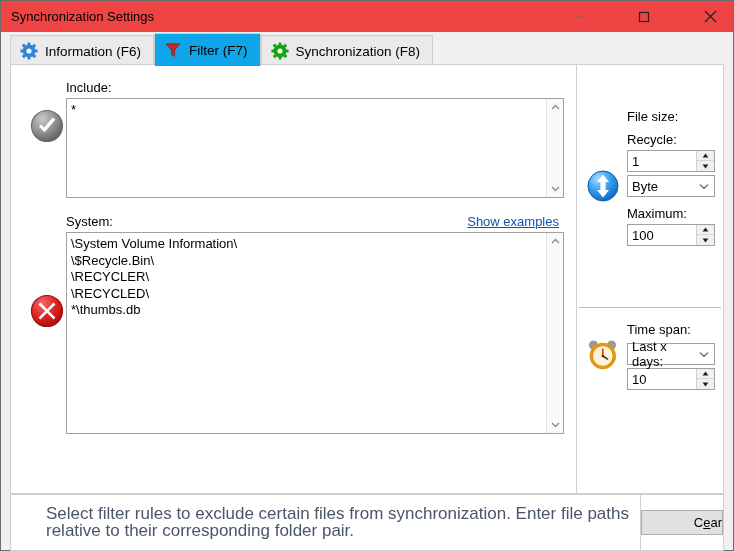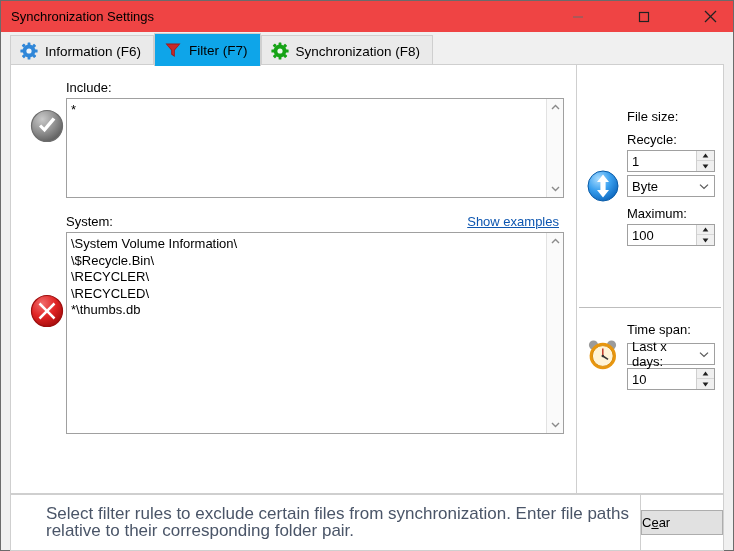--- a/index.html
+++ b/index.html
@@ -236,21 +236,21 @@
 
   .btn {
     background: #e1e1e1;
     border: 1px solid #adadad;
     font-size: 13px;
     color: #000;
     height: 25px;
     min-width: 80px;
     display: flex;
     align-items: center;
-    justify-content: flex-start;
+    justify-content: flex-end;
     cursor: default;
   }
   .ul { text-decoration: underline; }
 </style>
 </head>
 <body>
 
 <div id="dialog">
 
   <div id="titlebar">

